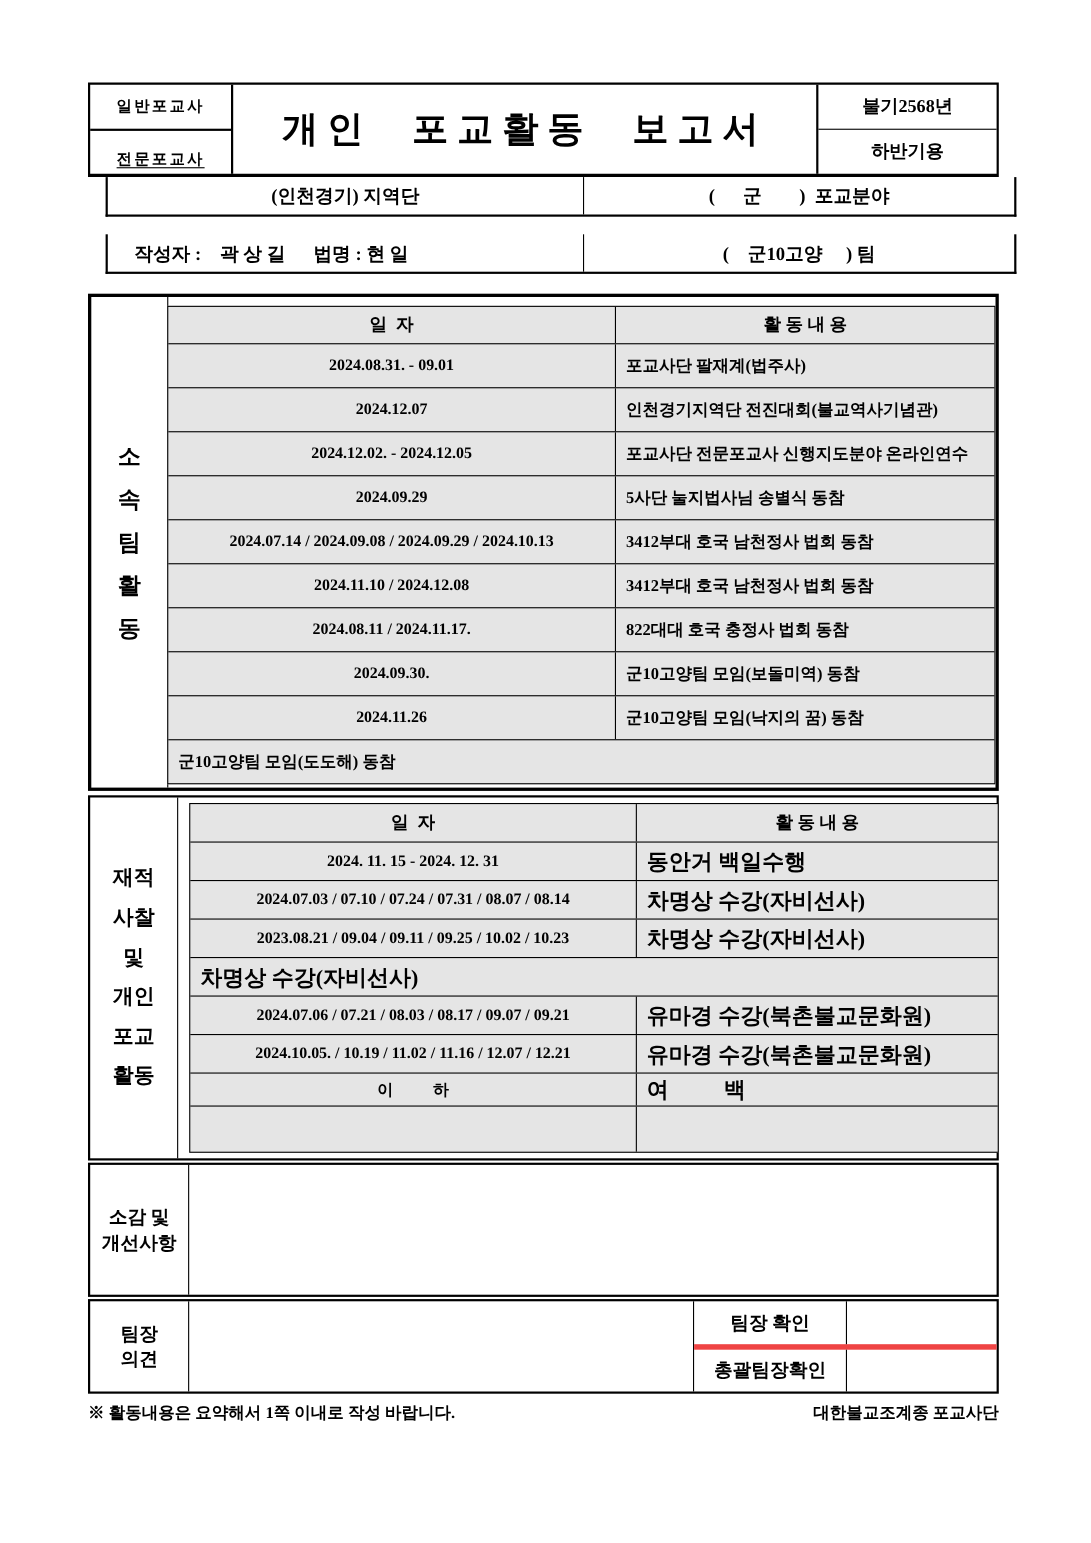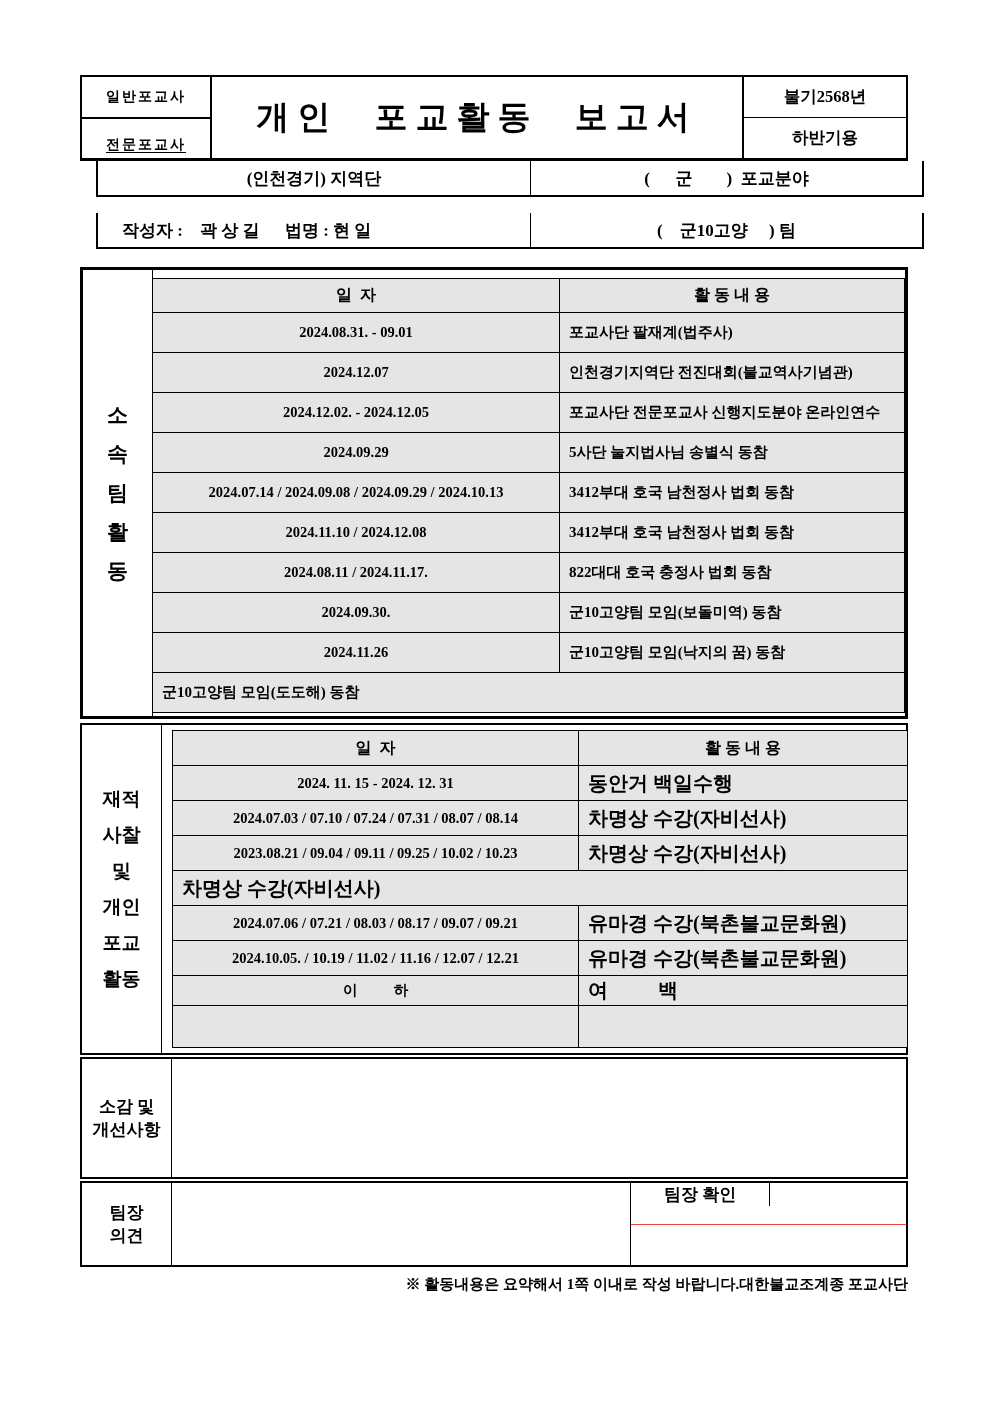--- a/index.html
+++ b/index.html
@@ -67,28 +67,28 @@
   .th { justify-content:center !important; font-size:16px !important; padding-left:0 !important; }
   .t1 .trow { height:40px; } .t1 .trow.head { height:33px; }
   .t2 .trow { height:35px; } .t2 .trow.head { height:34px; }
   .t2 .trow.blankline { height:30px; } .t2 .trow.last { height:42px; }
 
   
   .content-blank { position:absolute; left:90px; top:0; right:0; bottom:0; }
   .confirm { position:absolute; right:0; top:0; bottom:0; width:276px; border-left:1px solid #000;
              display:flex; flex-direction:column; }
   .confirm .crow { flex:1; display:flex; }
-  .confirm .crow:first-child { border-bottom:1px solid #ef4444;flex-direction:column; }
+  .confirm .crow:first-child { border-bottom:5px solid #ef4444; }
   .confirm .cname { width:139px; border-right:1px solid #000; display:flex; align-items:center;
                     justify-content:center; font-size:17px; font-weight:bold; white-space:pre; }
   .confirm .cval { flex:1; }
 
   
   .footer { position:absolute; left:0; top:1200px; width:828px; display:flex;
-            justify-content:flex-end; align-items:baseline; font-size:15px; font-weight:bold; white-space:pre; }
+            justify-content:space-between; align-items:baseline; font-size:15px; font-weight:bold; white-space:pre; }
   .footer .note b { font-weight:900; }
 </style>
 </head>
 <body>
 
 <div class="page">
   <div class="form">
 
     <div class="hdr">
       <div class="hdr-left">
@@ -222,20 +222,21 @@
     <div class="sec sec4">
       <div class="vlabel">팀장
 의견</div>
       <div class="content-blank"></div>
       <div class="confirm">
         <div class="crow">
           <div class="cname">팀장 확인</div>
           <div class="cval"></div>
         </div>
         <div class="crow">
+          <div class="cname">총괄팀장확인</div>
           <div class="cval"></div>
         </div>
       </div>
     </div>
 
     <div class="footer">
       <div class="note"><span>※ 활동내용은 </span><b>요약해서 1쪽 이내로 작성</b><span> 바랍니다.</span></div>
       <div class="org">대한불교조계종 포교사단</div>
     </div>
 

